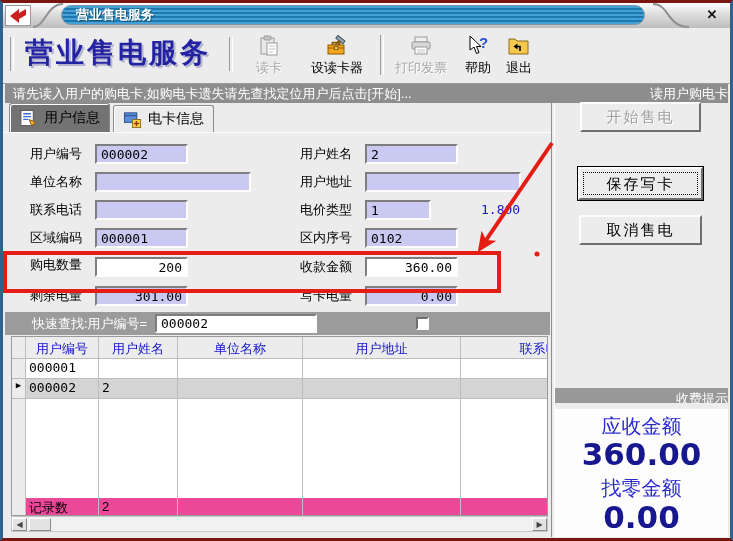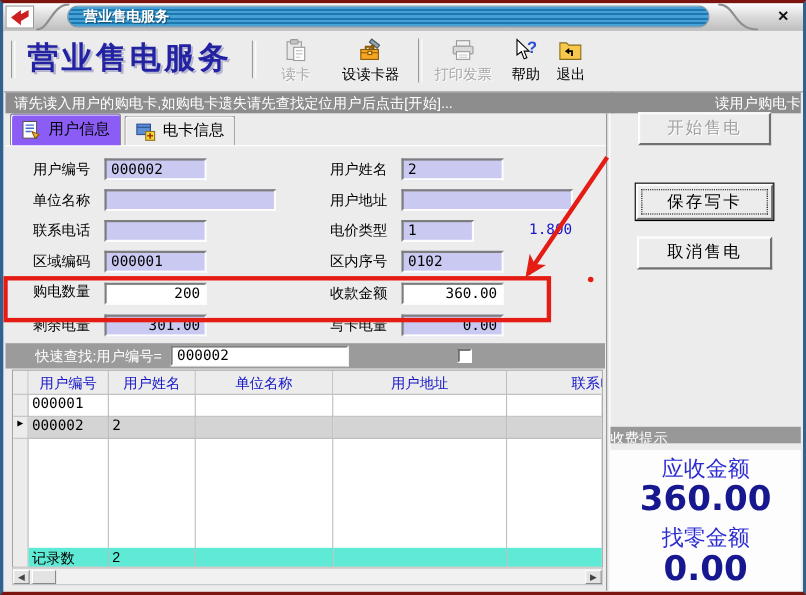--- a/index.html
+++ b/index.html
@@ -29,21 +29,21 @@
   .vsep{position:absolute;width:2px;border-left:1px solid #9a9a9a;border-right:1px solid #ffffff;}
   .tbtn{position:absolute;top:6px;display:flex;flex-direction:column;align-items:center;
     font-size:13px;color:#000;gap:1px;cursor:pointer;white-space:nowrap;}
   .tbtn.disabled{color:#a8a8a8;text-shadow:1px 1px 0 #fff;}
   
   .gbar{position:absolute;background:#8d8d8d;color:#fff;font-size:13px;height:19px;line-height:19px;white-space:nowrap;overflow:hidden;}
   
   .tab{position:absolute;display:flex;align-items:center;gap:6px;padding:0 9px;height:27px;
     background:#ececec;border:1px solid #8a8a8a;border-bottom:none;border-radius:3px 3px 0 0;
     box-shadow:inset 1px 1px 0 #ffffff;font-size:14px;box-sizing:border-box;cursor:pointer;}
-  .tab.active{background:#8b5cf6;height:29px;z-index:3;}
+  .tab.active{background:#737373;height:29px;z-index:3;}
   .pagetop{position:absolute;left:2px;top:129px;width:546px;height:1px;background:#ffffff;}
   
   .lbl{position:absolute;font-size:13px;line-height:20px;white-space:nowrap;}
   .fld{position:absolute;height:20px;background:#c9c9f2;border:2px solid;
     border-color:#7e7e7e #fdfdfd #fdfdfd #7e7e7e;box-sizing:border-box;
     font:13px "DejaVu Sans Mono",monospace;color:#000;padding:0 4px;outline:none;}
   .fld.white{background:#fff;text-align:right;}
   .fld.num{text-align:right;}
   .rate{position:absolute;color:#1515cc;font:13px "DejaVu Sans Mono",monospace;line-height:20px;margin-left:36px;}
   
@@ -59,21 +59,21 @@
     border:1px solid #9a9a9a;box-sizing:border-box;overflow:hidden;}
   .grow{display:flex;}
   .gcell{box-sizing:border-box;flex:none;height:20px;border-right:1px solid #bdbdbd;
     border-bottom:1px solid #bdbdbd;font:13px "DejaVu Sans Mono",monospace;
     padding:1px 3px;overflow:hidden;white-space:nowrap;}
   .ghead .gcell{height:22px;color:#1414c8;text-align:center;background:#ececec;
     font-family:"Liberation Sans",sans-serif;padding-top:3px;}
   .gind{width:14px;background:#ececec;font-size:9px;text-align:center;padding:1px 0;}
   .gsel .gcell{background:#d4d4d4;}
   .gempty .gcell{height:99px;border-bottom:none;}
-  .gfoot .gcell{height:19px;background:#5eead4;font-family:"Liberation Sans",sans-serif;}
+  .gfoot .gcell{height:19px;background:#ec4899;font-family:"Liberation Sans",sans-serif;}
   .gfoot .gind{background:#ececec;}
   
   .scroll{position:absolute;left:8px;top:513px;width:537px;height:16px;background:#f1f1f1;
     border:1px solid #c6c6c6;box-sizing:border-box;display:flex;align-items:center;}
   .sbtn{width:15px;height:13px;background:#e3e3e3;border:1px solid;
     border-color:#ffffff #8a8a8a #8a8a8a #ffffff;font-size:8px;line-height:12px;
     text-align:center;color:#444;box-sizing:border-box;cursor:pointer;}
   .sthumb{width:22px;height:13px;background:#e3e3e3;border:1px solid;
     border-color:#ffffff #8a8a8a #8a8a8a #ffffff;margin-left:2px;box-sizing:border-box;cursor:pointer;}
   .sspace{flex:1;}
@@ -294,20 +294,20 @@
     <div class="sspace"></div>
     <div class="sbtn">▶</div>
   </div>
 
   <div class="divider"></div>
 
   <div class="pbtn disabled" style="left:577px;top:99px;width:121px;height:30px;line-height:26px">开始售电</div>
   <div class="pbtn" style="left:576px;top:212px;width:123px;height:30px;line-height:26px">取消售电</div>
   <div class="pbtn default focused" style="left:575px;top:164px;width:125px;height:33px;line-height:29px">保存写卡</div>
 
-  <div class="gbar" style="left:552px;top:385px;width:173px;height:15px;line-height:21px;text-align:left;background:#989898">收费提示</div>
+  <div class="gbar" style="left:552px;top:385px;width:173px;height:15px;line-height:21px;text-align:right;background:#989898">收费提示</div>
   <div class="notice"></div>
   <div class="blabel" style="top:410px">应收金额</div>
   <div class="bvalue" style="top:433px">360.00</div>
   <div class="blabel" style="top:472px">找零金额</div>
   <div class="bvalue" style="top:496px">0.00</div>
 
 </div>
 
 </body></html>

